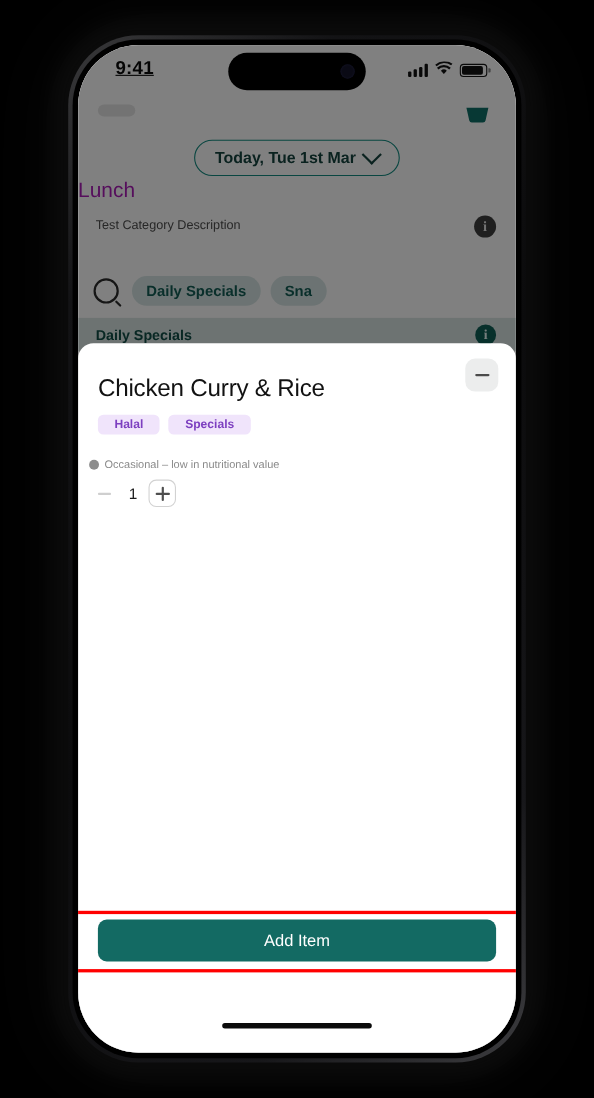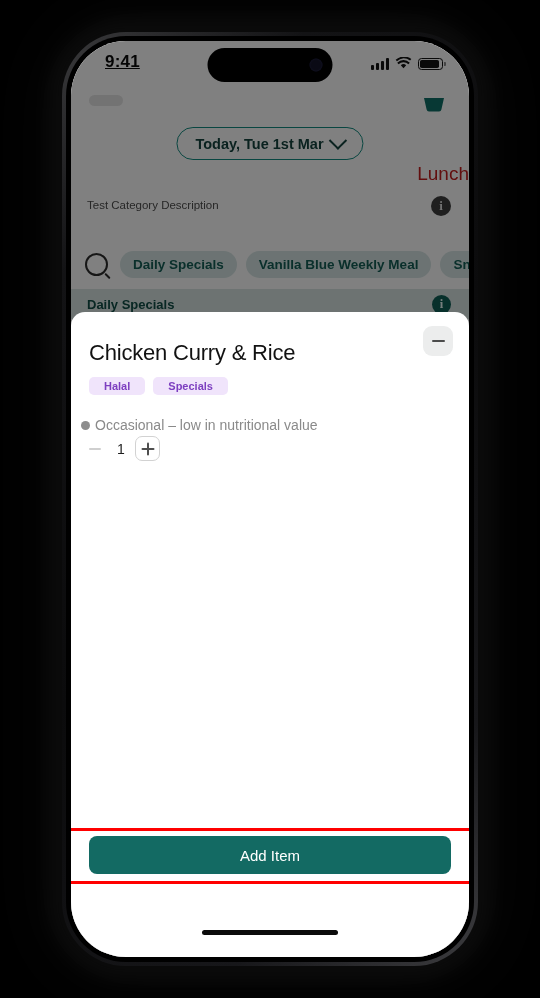--- a/index.html
+++ b/index.html
@@ -189,23 +189,23 @@
   }
   .chev {
     width: 11px; height: 11px;
     border-right: 2px solid #14403c;
     border-bottom: 2px solid #14403c;
     transform: rotate(45deg) translate(-2px,-2px);
   }
   .meal-title {
     position: absolute;
     top: 122px; left: 0; right: 0;
-    text-align: right;
+    text-align: left;
     font-size: 19px;
-    color: #b91c1c;
+    color: #a21caf;
   }
   .cat-desc {
     position: absolute;
     top: 158px;
     left: 16px;
     font-size: 11.5px;
     color: #4a4a4a;
   }
   .info-dark {
     position: absolute;
@@ -350,21 +350,21 @@
     display: flex;
     align-items: center;
     gap: 5px;
   }
   .nutri-dot {
     width: 9px; height: 9px;
     border-radius: 50%;
     background: #8d8d8d;
   }
   .nutri-text {
-    font-size: 14px;
+    font-size: 10px;
     color: #8a8a8a;
     text-align: right;
   }
   .stepper {
     position: absolute;
     top: 124px;
     left: 12px;
     display: flex;
     align-items: center;
     gap: 6px;
@@ -474,21 +474,20 @@
       </div>
 
       <div class="meal-title">Lunch</div>
 
       <div class="cat-desc">Test Category Description</div>
       <div class="info-dark">i</div>
 
       <div class="chip-row">
         <div class="search-icon"></div>
         <div class="chip">Daily Specials</div>
-        <div class="chip">Vanilla Blue Weekly Meal</div>
         <div class="chip">Sna</div>
       </div>
 
       <div class="section-band">
         <span class="label">Daily Specials</span>
         <span class="info-teal">i</span>
       </div>
     </div>
 
     <div class="dim"></div>

